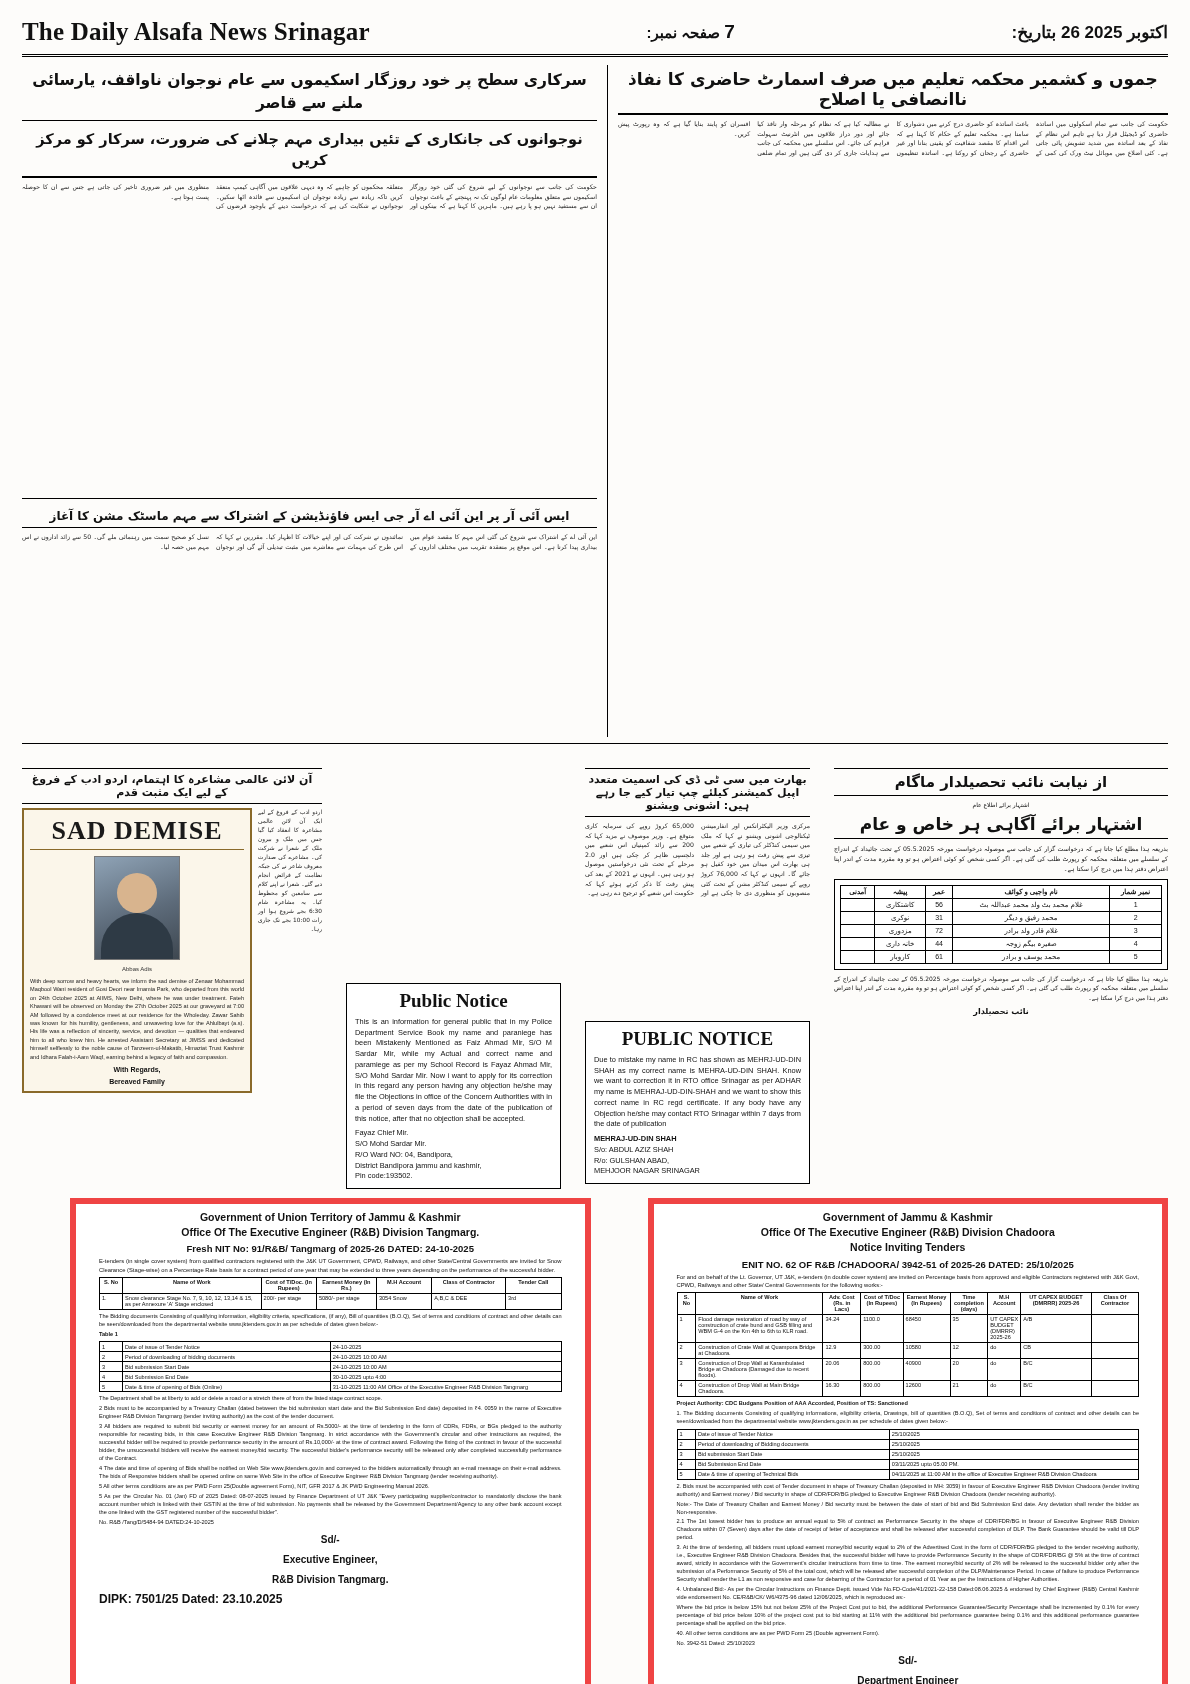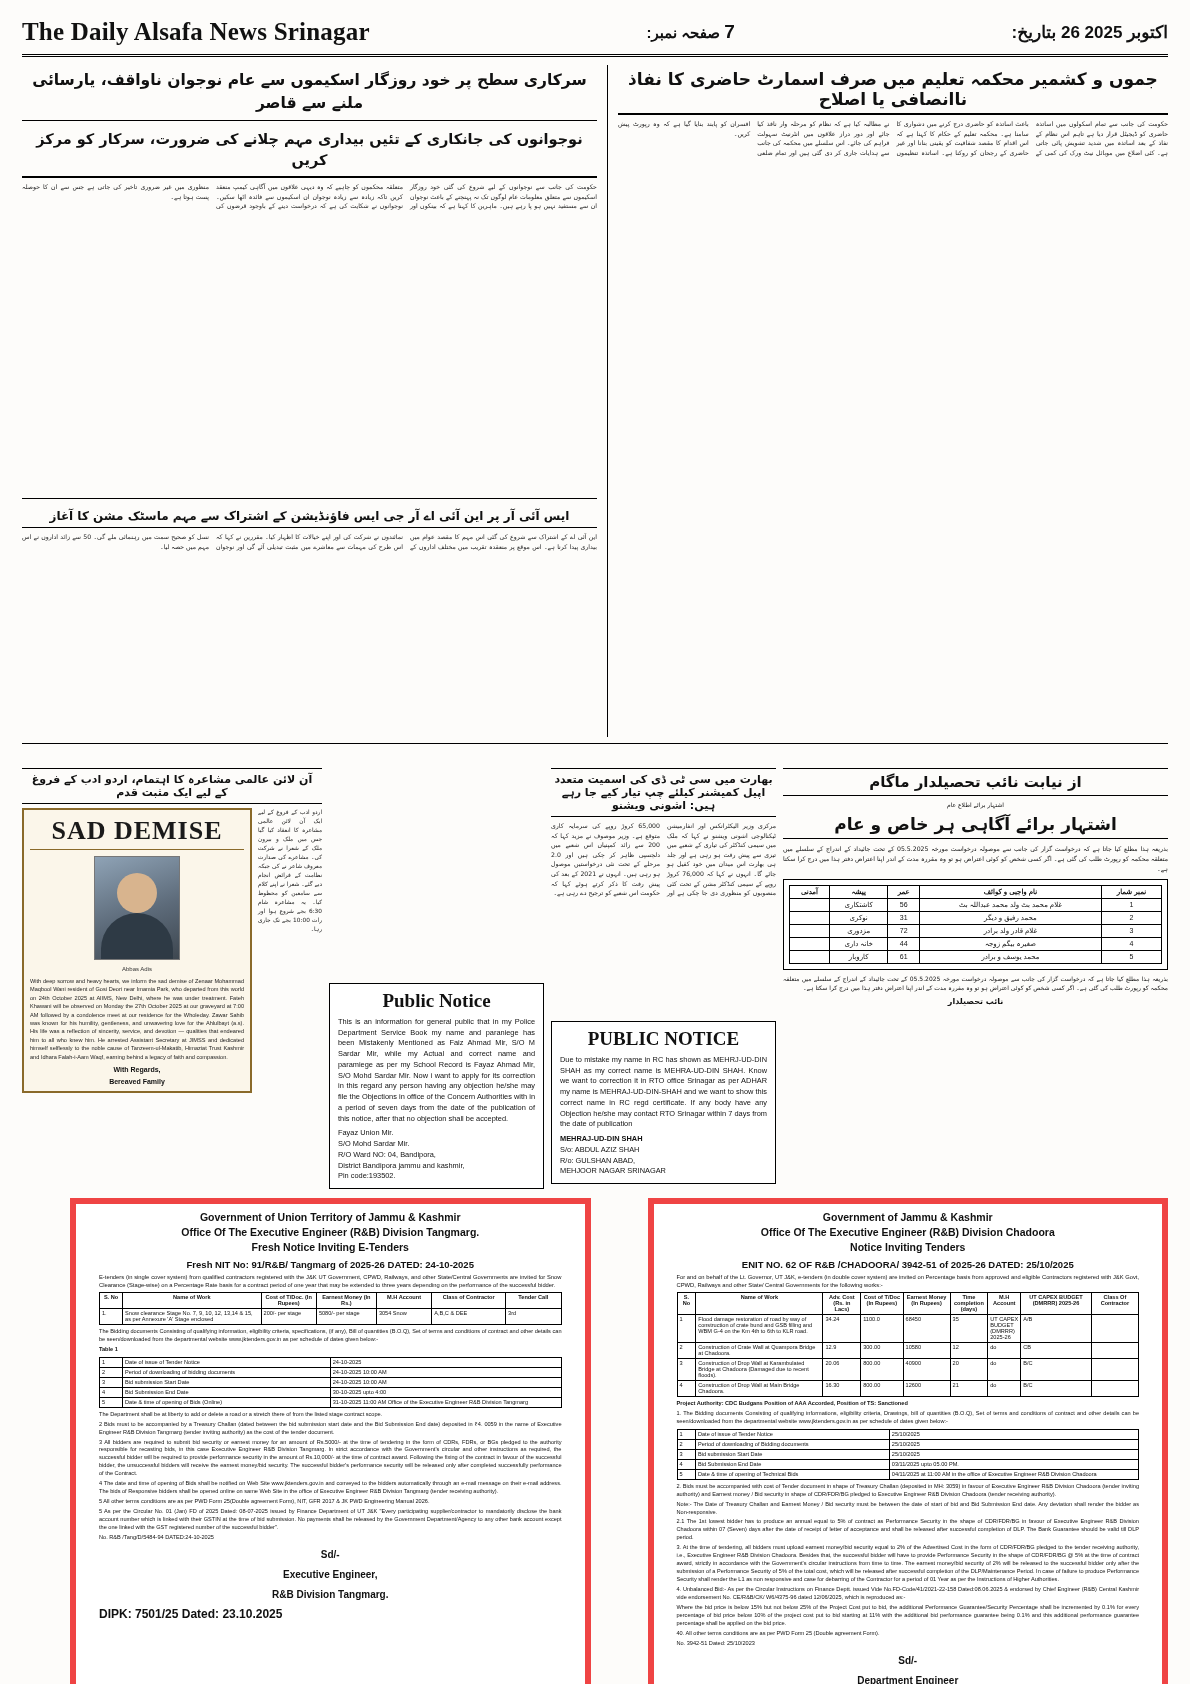--- a/index.html
+++ b/index.html
@@ -46,21 +46,21 @@
 
   
   .top-row { display:flex; gap:10px; margin-top:8px; }
   .story { flex:1; }
   .story.right { flex:0 0 48%; }
   .divider-v { width:1px; background:#000; }
 
   .rule { border:0; border-top:1px solid #000; margin:6px 0; }
 
   
-  .low-row { display:flex; gap:7px; margin-top:24px; align-items:flex-start; }
+  .low-row { display:flex; gap:24px; margin-top:24px; align-items:flex-start; }
 
   
   .demise {
     border:2px solid #8a6a2a; background:#fbf6ea;
     width:230px; padding:6px; text-align:center;
   }
   .demise .banner {
     font-family:"Liberation Serif", serif; font-weight:bold;
     font-size:26px; letter-spacing:1px; color:#1a1a1a;
     border-bottom:1px solid #8a6a2a; padding-bottom:3px; margin-bottom:4px;
@@ -166,21 +166,21 @@
         </div>
         <div class="col-text" style="flex:1; font-size:5.8px;">اردو ادب کے فروغ کے لیے ایک آن لائن عالمی مشاعرہ کا انعقاد کیا گیا جس میں ملک و بیرون ملک کے شعرا نے شرکت کی۔ مشاعرے کی صدارت معروف شاعر نے کی جبکہ نظامت کے فرائض انجام دیے گئے۔ شعرا نے اپنے کلام سے سامعین کو محظوظ کیا۔ یہ مشاعرہ شام 6:30 بجے شروع ہوا اور رات 10:00 بجے تک جاری رہا۔</div>
       </div>
     </div>
 
     <div style="flex:0 0 215px;">
       <div style="height:215px; overflow:hidden;" class="col-text"></div>
       <div class="notice">
         <h4>Public Notice</h4>
         <p>This is an information for general public that in my Police Department Service Book my name and paraniege has been Mistakenly Mentioned as Faiz Ahmad Mir, S/O M Sardar Mir, while my Actual and correct name and paramiege as per my School Record is Fayaz Ahmad Mir, S/O Mohd Sardar Mir. Now i want to apply for its correction in this regard any person having any objection he/she may file the Objections in office of the Concern Authorities with in a period of seven days from the date of the publication of this notice, after that no objection shall be accepted.</p>
-        <div class="sig">Fayaz Union Mir.</div>
+        <div class="sig">Fayaz Chief Mir.</div>
         <div class="sig">S/O Mohd Sardar Mir.</div>
         <div class="sig">R/O Ward NO: 04, Bandipora,</div>
         <div class="sig">District Bandipora jammu and kashmir,</div>
         <div class="sig">Pin code:193502.</div>
       </div>
     </div>
 
     <div style="flex:0 0 225px;">
       <div class="urdu-head" style="font-size:11px; border-top:1px solid #000;">بھارت میں سی ٹی ڈی کی اسمیت متعدد اپیل کمیشنر کیلئے چپ تیار کیے جا رہے ہیں: اشونی ویشنو</div>
       <div class="col-text" style="column-count:2; height:195px;">مرکزی وزیر الیکٹرانکس اور انفارمیشن ٹیکنالوجی اشونی ویشنو نے کہا کہ ملک میں سیمی کنڈکٹر کی تیاری کے شعبے میں تیزی سے پیش رفت ہو رہی ہے اور جلد ہی بھارت اس میدان میں خود کفیل ہو جائے گا۔ انہوں نے کہا کہ 76,000 کروڑ روپے کے سیمی کنڈکٹر مشن کے تحت کئی منصوبوں کو منظوری دی جا چکی ہے اور 65,000 کروڑ روپے کی سرمایہ کاری متوقع ہے۔ وزیر موصوف نے مزید کہا کہ 200 سے زائد کمپنیاں اس شعبے میں دلچسپی ظاہر کر چکی ہیں اور 2.0 مرحلے کے تحت نئی درخواستیں موصول ہو رہی ہیں۔ انہوں نے 2021 کے بعد کی پیش رفت کا ذکر کرتے ہوئے کہا کہ حکومت اس شعبے کو ترجیح دے رہی ہے۔</div>
@@ -252,21 +252,20 @@
       <div class="urdu" style="font-size:6px; line-height:1.6; margin-top:4px;">بذریعہ ہذا مطلع کیا جاتا ہے کہ درخواست گزار کی جانب سے موصولہ درخواست مورخہ 05.5.2025 کے تحت جائیداد کے اندراج کے سلسلے میں متعلقہ محکمہ کو رپورٹ طلب کی گئی ہے۔ اگر کسی شخص کو کوئی اعتراض ہو تو وہ مقررہ مدت کے اندر اپنا اعتراض دفتر ہذا میں درج کرا سکتا ہے۔</div>
       <div class="urdu" style="font-size:8px; font-weight:bold; text-align:center; margin-top:4px;">نائب تحصیلدار</div>
     </div>
   </div>
 
   <div class="tenders">
 
     <div class="tender">
       <div class="gov">Government of Union Territory of Jammu &amp; Kashmir</div>
       <div class="gov l2">Office Of The Executive Engineer (R&amp;B) Division Tangmarg.</div>
-      <div class="gov l3">Fresh Notice Inviting E-Tenders</div>
       <div class="nit">Fresh NIT No: 91/R&amp;B/ Tangmarg of 2025-26  DATED: 24-10-2025</div>
       <div class="intro">E-tenders (in single cover system) from qualified contractors registered with the J&amp;K UT Government, CPWD, Railways, and other State/Central Governments are invited for Snow Clearance (Stage-wise) on a Percentage Rate basis for a contract period of one year that may be extended to three years depending on the performance of the successful bidder.</div>
 
       <table class="grid">
         <thead>
           <tr>
             <th style="width:5%">S. No</th>
             <th style="width:30%">Name of Work</th>
             <th style="width:12%">Cost of T/Doc. (In Rupees)</th>
             <th style="width:13%">Earnest Money (In Rs.)</th>

